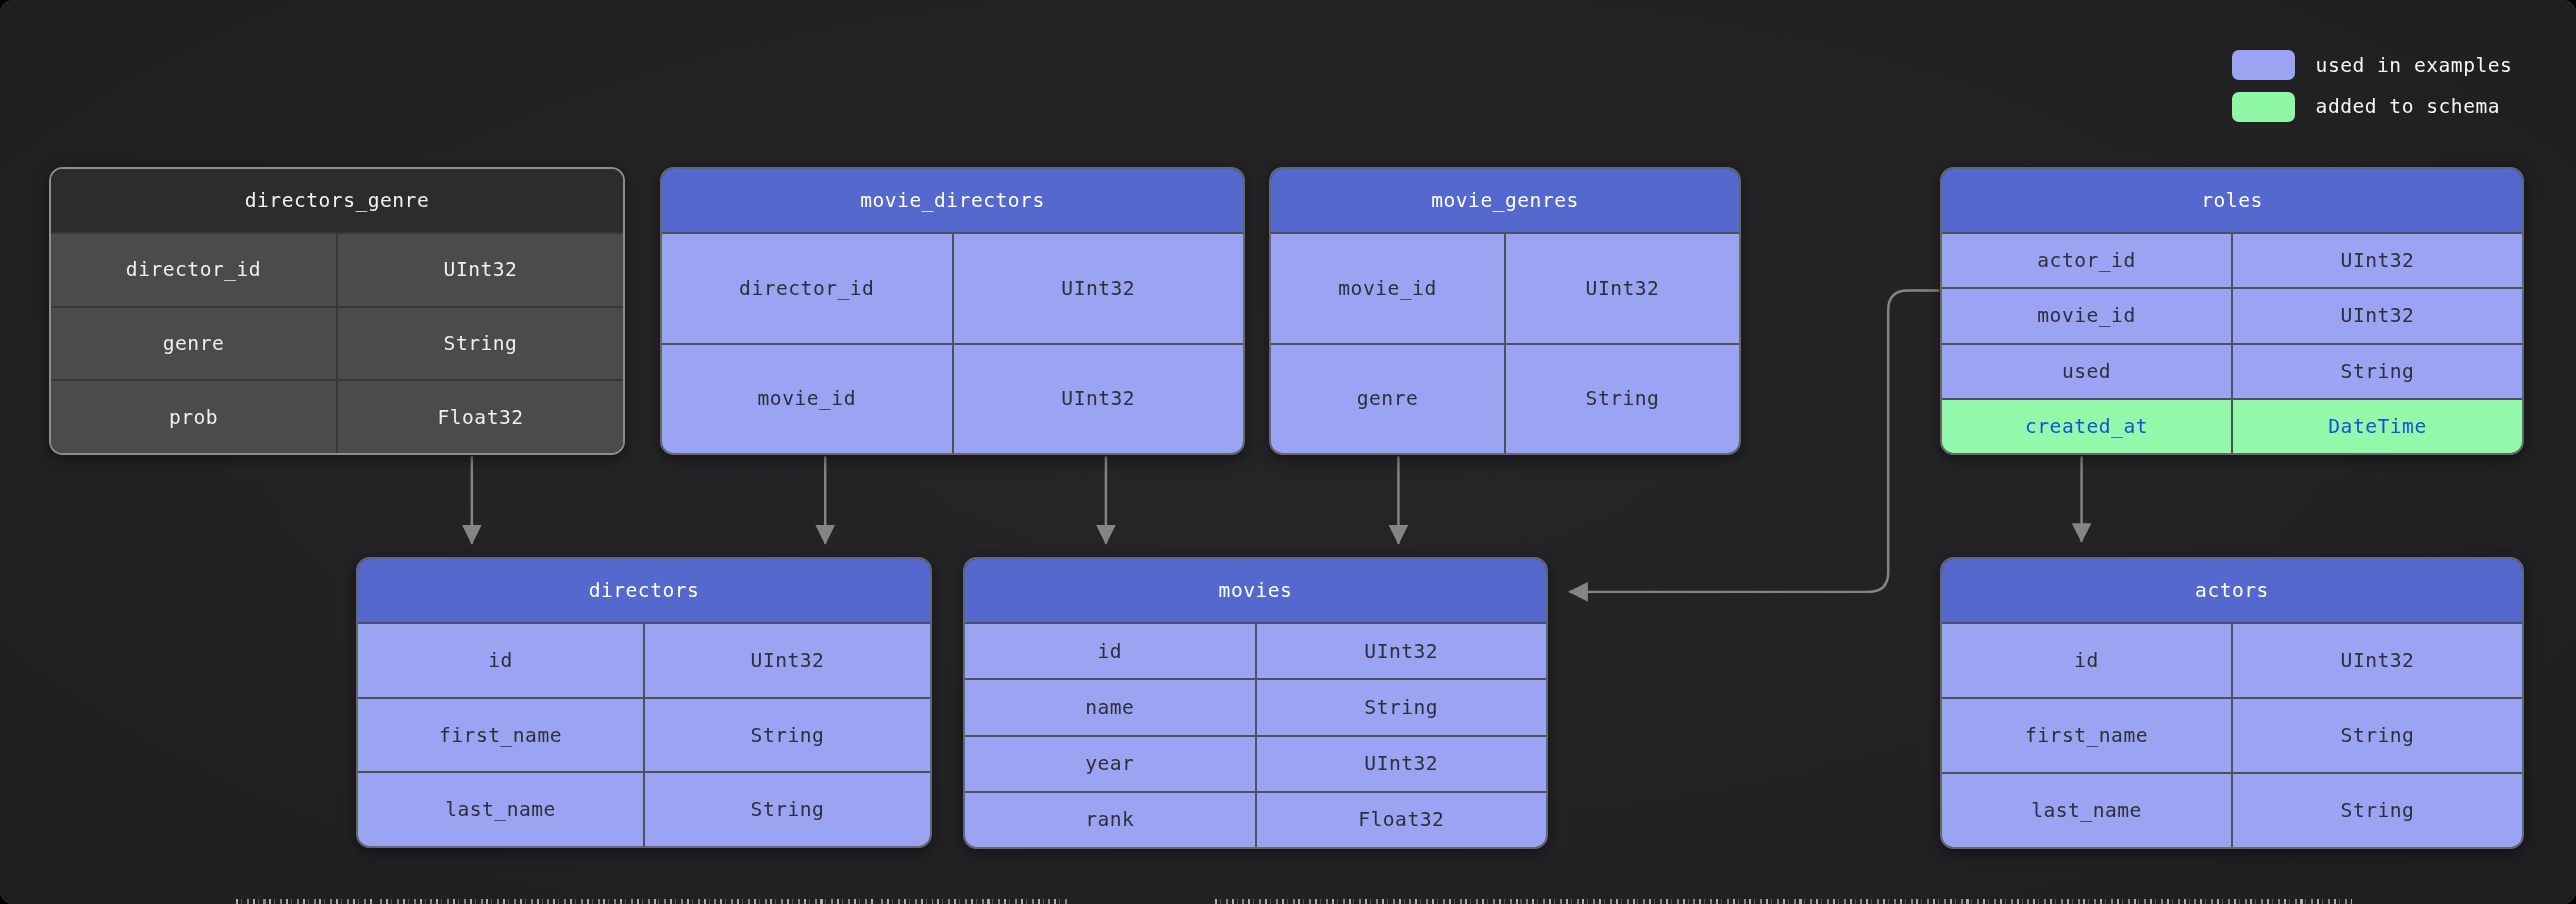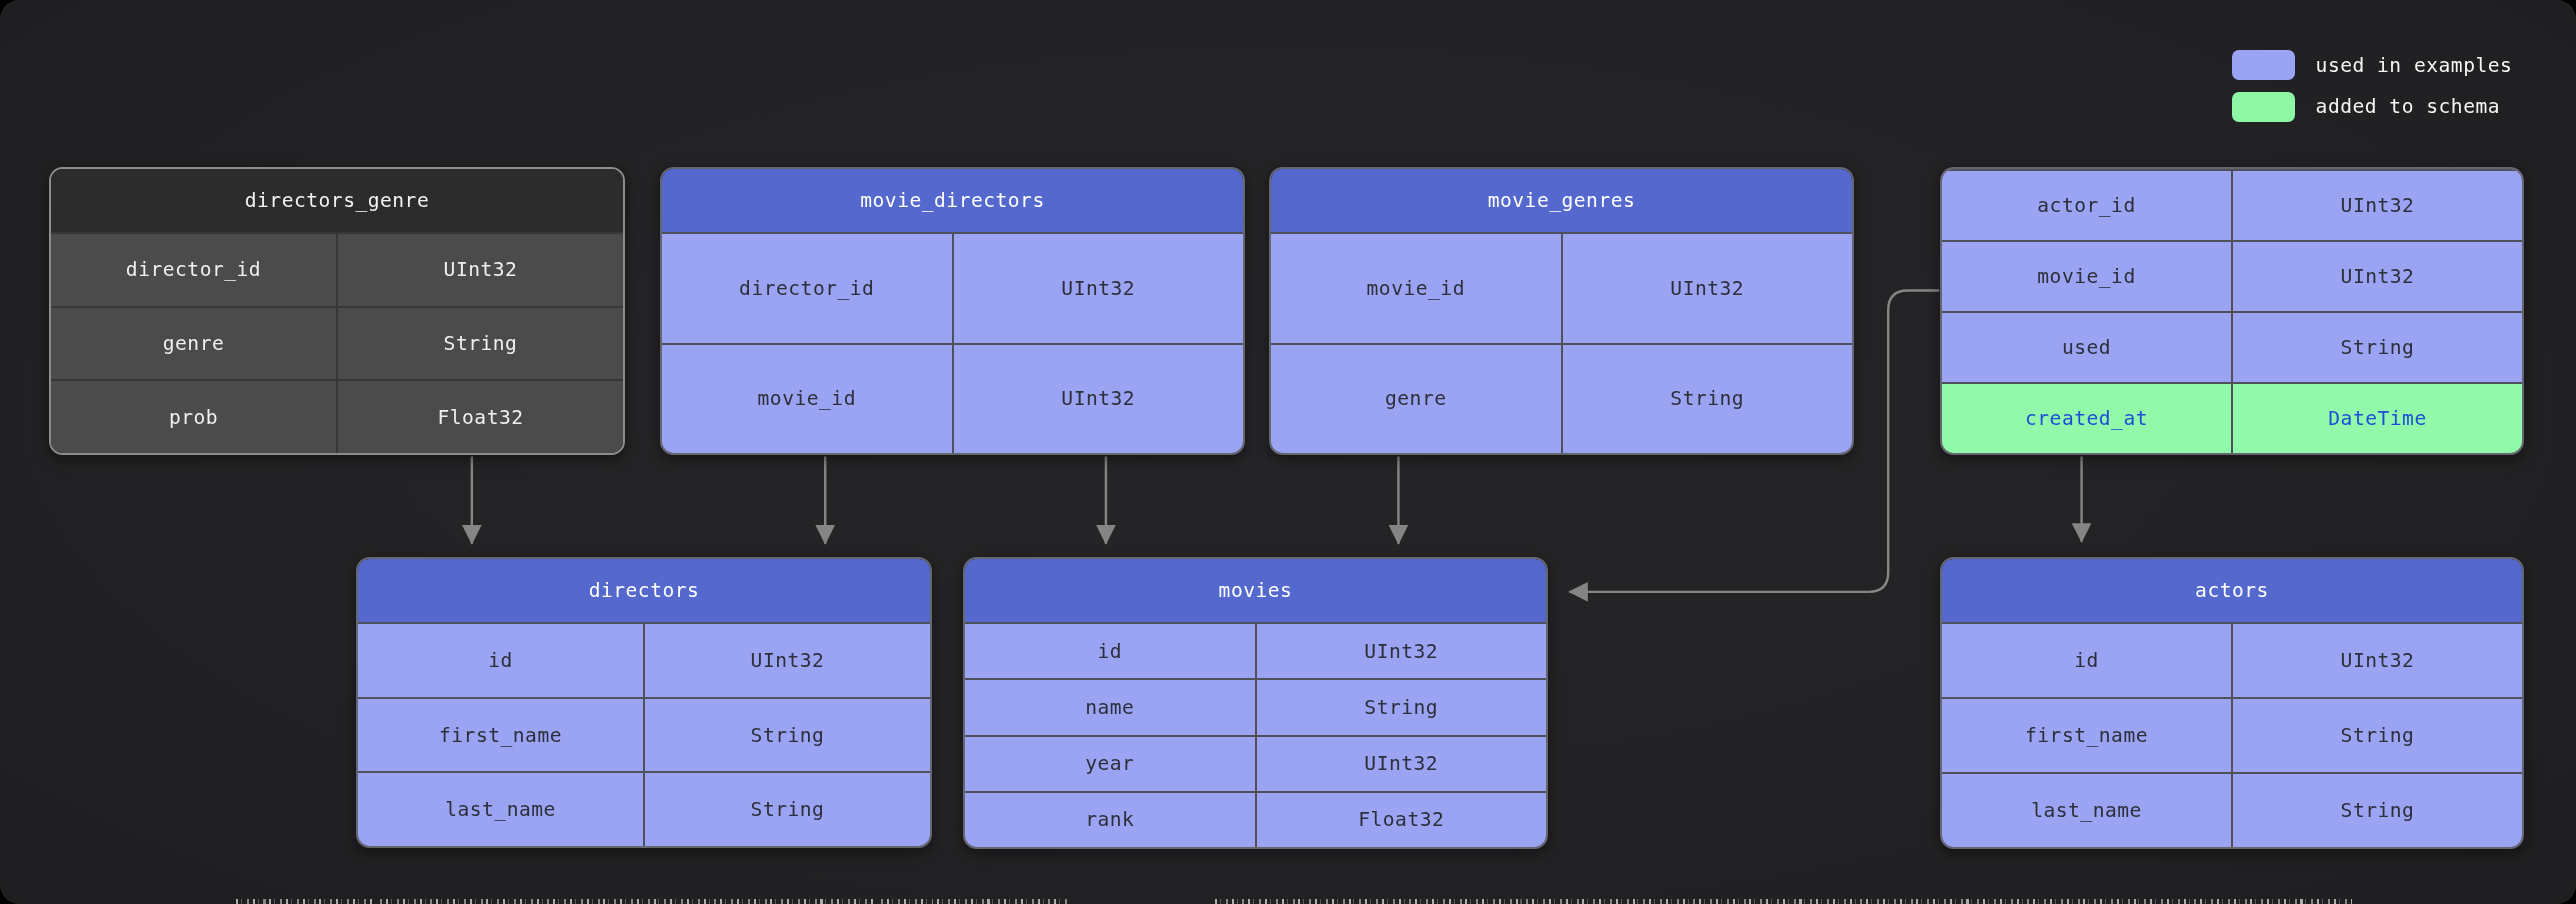--- a/index.html
+++ b/index.html
@@ -1,19 +1,19 @@
 <!DOCTYPE html>
 <html><head>
 <meta charset="utf-8">
 <style>
   html,body{margin:0;padding:0;background:#000;width:2576px;height:904px;overflow:hidden;}
   *{box-sizing:border-box;}
   .panel{
     position:absolute;left:0;top:0;width:2576px;height:904px;
-    border-radius:19px;
+    border-radius:12px;
     background:radial-gradient(ellipse 70% 80% at 50% 45%, #252528 0%, #232325 55%, #1e1e20 100%);
     overflow:hidden;
     font-family:"DejaVu Sans Mono","Liberation Mono",monospace;
   }
   
   .table{
     position:absolute;border-radius:13.7px;overflow:hidden;
     display:flex;flex-direction:column;
     box-shadow:0 3.9px 13.7px rgba(0,0,0,.45);
   }
@@ -107,35 +107,36 @@
           <div class="cell">director_id</div>
           <div class="cell">UInt32</div>
         </div>
         <div class="row">
           <div class="cell">movie_id</div>
           <div class="cell">UInt32</div>
         </div>
       </div>
   </div>
 
-  <div class="table t-blue" style="left:1269px;top:167px;width:585px;height:288px;">
+  <div class="table t-blue" style="left:1269px;top:167px;width:472px;height:288px;">
     <div class="thead">movie_genres</div>
     <div class="rows">
         <div class="row">
           <div class="cell">movie_id</div>
           <div class="cell">UInt32</div>
         </div>
         <div class="row">
           <div class="cell">genre</div>
           <div class="cell">String</div>
         </div>
       </div>
   </div>
 
   <div class="table t-blue" style="left:1940px;top:167px;width:584px;height:288px;">
+    <div class="thead">roles</div>
     <div class="rows">
         <div class="row">
           <div class="cell">actor_id</div>
           <div class="cell">UInt32</div>
         </div>
         <div class="row">
           <div class="cell">movie_id</div>
           <div class="cell">UInt32</div>
         </div>
         <div class="row">

